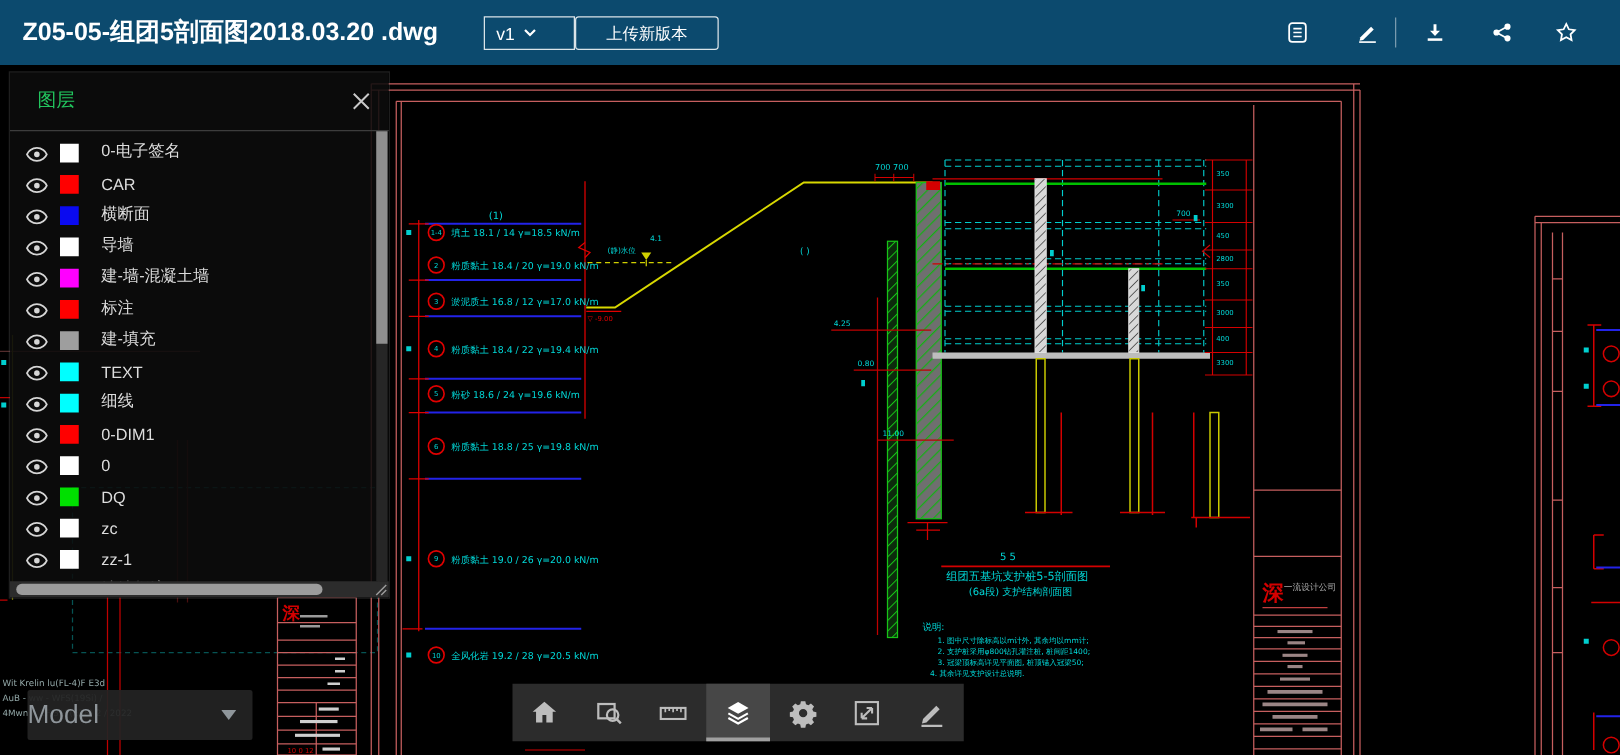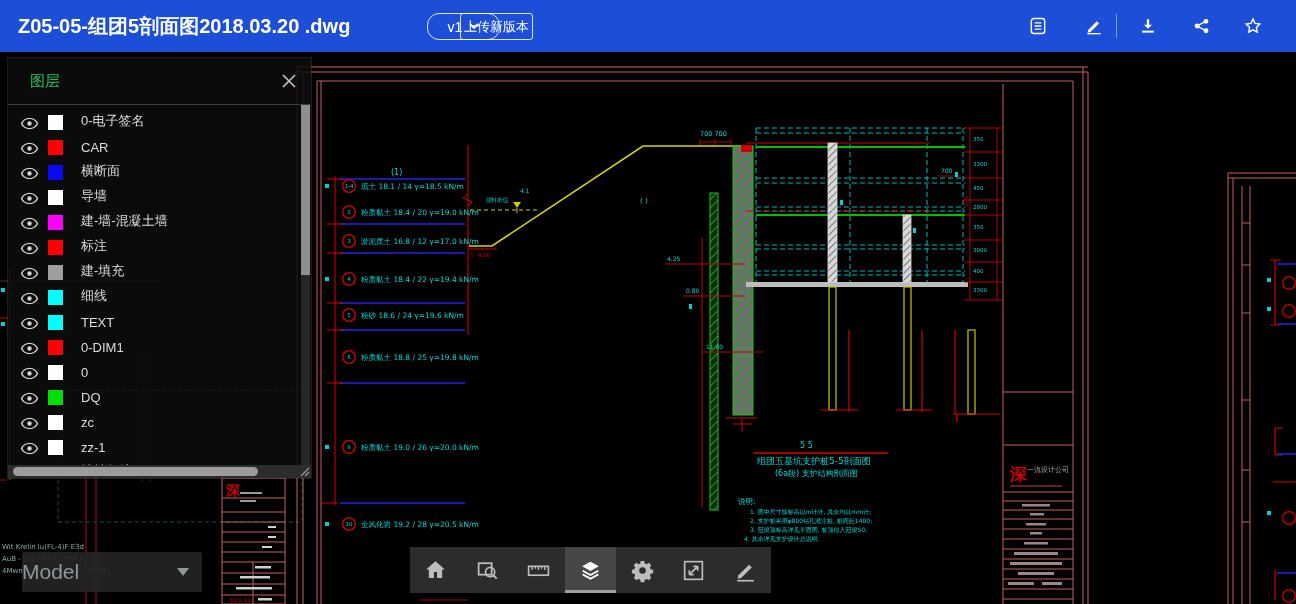--- a/index.html
+++ b/index.html
@@ -1,27 +1,27 @@
 <!DOCTYPE html>
 <html><head>
 <meta charset="utf-8">
 <style>
   html,body{margin:0;padding:0;background:#000;}
   body{width:1296px;height:604px;position:relative;overflow:hidden;
        font-family:"Liberation Sans",sans-serif;}
 
   
-  .hdr{position:absolute;top:0;left:0;width:1296px;height:52px;background:#1d4ed8;z-index:30;}
+  .hdr{position:absolute;top:0;left:0;width:1296px;height:52px;background:#0c4a6e;z-index:30;}
   .hdr-title{position:absolute;left:18px;top:0;height:52px;line-height:52px;
              color:#fff;font-size:20px;font-weight:600;white-space:nowrap;}
   .ver-box{position:absolute;left:387px;top:13px;height:25px;min-width:53px;
-           border:1px solid rgba(255,255,255,.85);border-radius:12px;color:#fff;
-           display:flex;align-items:center;justify-content:center;gap:7px;
-           font-size:14px;padding:0 9px;cursor:pointer;margin-left:40px;}
-  .upload-btn{position:absolute;left:460px;top:13px;height:27px;padding:0 3px;
+           border:1px solid rgba(255,255,255,.85);border-radius:0;color:#fff;
+           display:flex;align-items:center;justify-content:flex-start;gap:7px;
+           font-size:14px;padding:0 9px;cursor:pointer;}
+  .upload-btn{position:absolute;left:460px;top:13px;height:27px;padding:0 24px;
            border:1px solid rgba(255,255,255,.85);border-radius:3px;background:transparent;
            color:#fff;font-size:13px;display:flex;align-items:center;cursor:pointer;
            font-family:"Liberation Sans",sans-serif;}
   .hicon{position:absolute;top:16px;width:20px;height:20px;cursor:pointer;}
   .hsep{position:absolute;left:1116px;top:14px;width:1px;height:24px;background:rgba(255,255,255,.45);}
 
   
   .canvas{position:absolute;top:52px;left:0;z-index:1;}
   svg text{font-family:"DejaVu Sans",sans-serif;}
 
@@ -354,28 +354,28 @@
           <use href="#i-eye"></use>
         </svg>
       <span class="sw" style="background-color: rgb(158, 158, 158);"></span>
       <span class="nm">建-填充</span>
     </div>
     <div class="lrow">
       <svg class="eye" viewBox="0 0 24 16">
           <use href="#i-eye"></use>
         </svg>
       <span class="sw" style="background-color: rgb(0, 255, 255);"></span>
+      <span class="nm">TEXT</span>
+    </div>
+    <div class="lrow">
+      <svg class="eye" viewBox="0 0 24 16">
+          <use href="#i-eye"></use>
+        </svg>
+      <span class="sw" style="background-color: rgb(0, 255, 255);"></span>
       <span class="nm">细线</span>
-    </div>
-    <div class="lrow">
-      <svg class="eye" viewBox="0 0 24 16">
-          <use href="#i-eye"></use>
-        </svg>
-      <span class="sw" style="background-color: rgb(0, 255, 255);"></span>
-      <span class="nm">TEXT</span>
     </div>
     <div class="lrow">
       <svg class="eye" viewBox="0 0 24 16">
           <use href="#i-eye"></use>
         </svg>
       <span class="sw" style="background-color: rgb(255, 0, 0);"></span>
       <span class="nm">0-DIM1</span>
     </div>
     <div class="lrow">
       <svg class="eye" viewBox="0 0 24 16">

